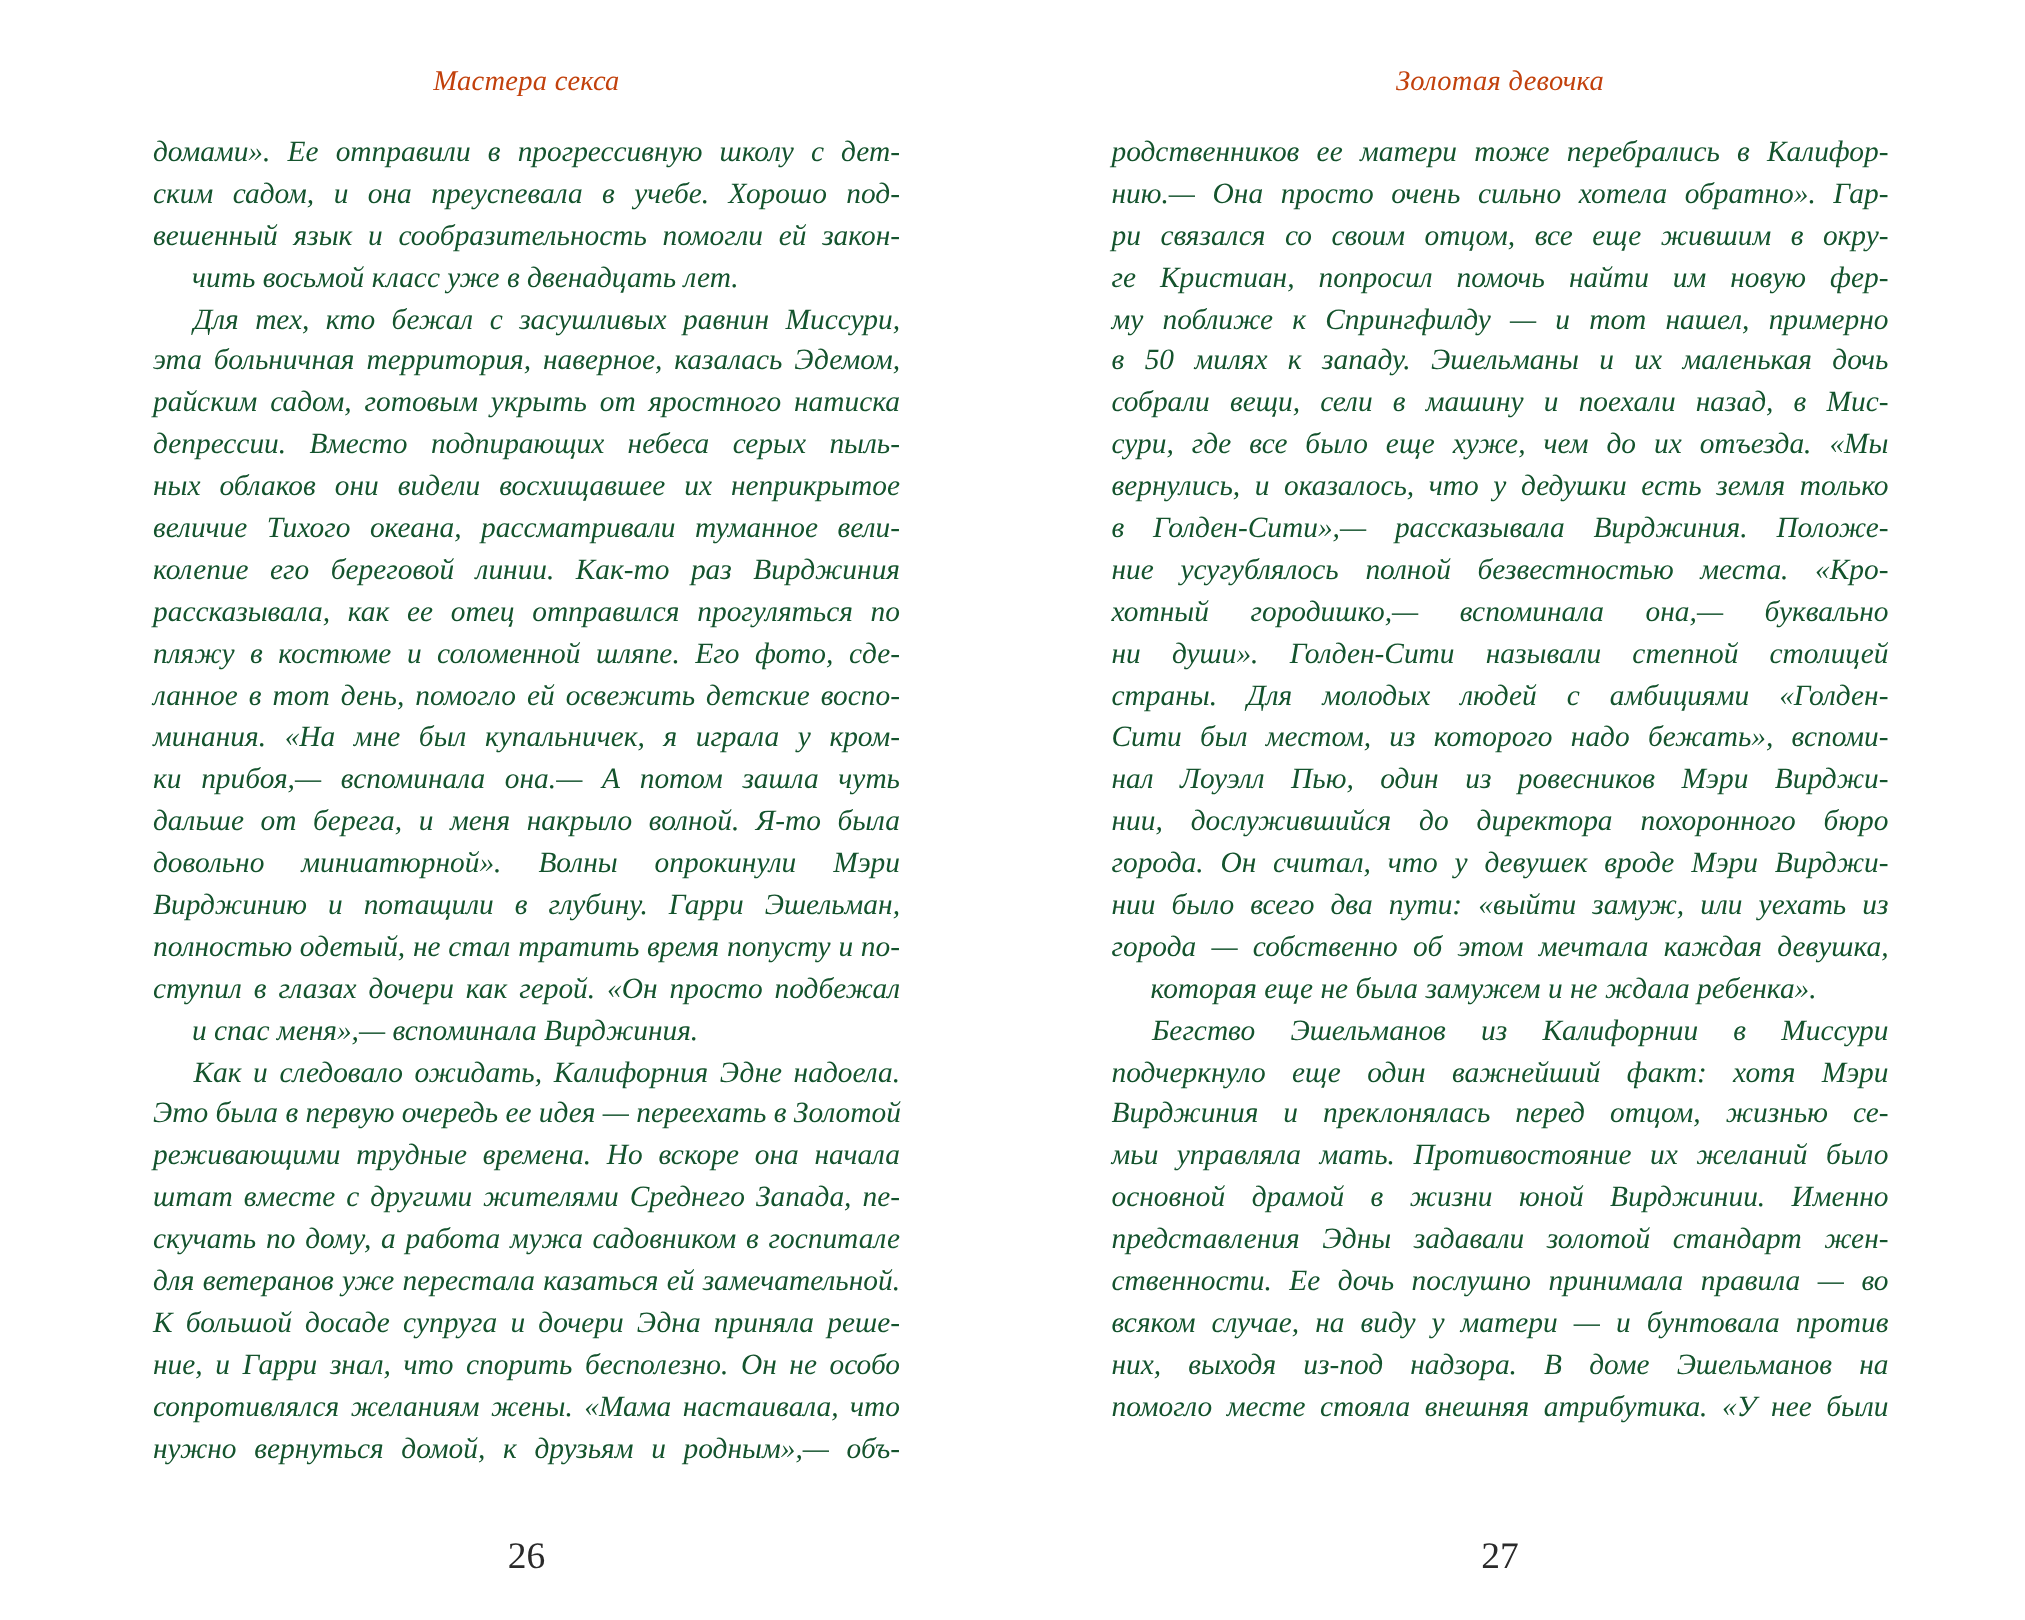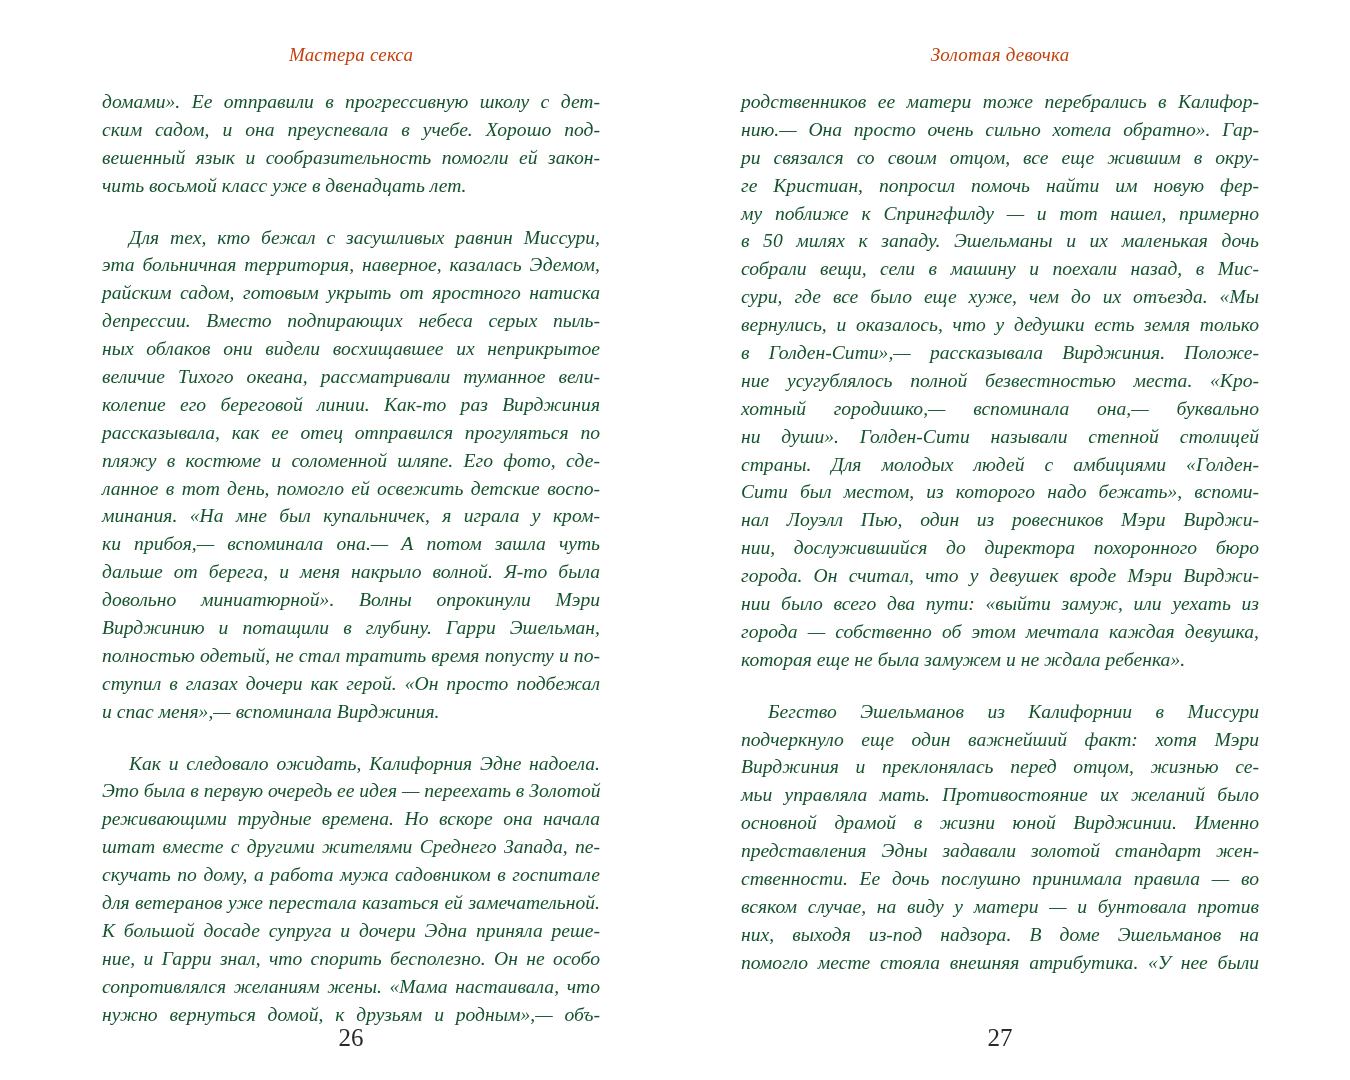--- a/index.html
+++ b/index.html
@@ -48,24 +48,24 @@
     }
     .line {
       display: block;
       white-space: nowrap;
       text-align: justify;
       text-align-last: justify;
       height: 27.9px;
     }
     .line.last {
       text-align-last: left;
+      margin-left: 26px;
     }
     .line.indent {
       padding-left: 27px;
-      margin-top: 24px;
     }
     .page-number {
       position: absolute;
       top: 1024px;
       left: 0;
       right: 0;
       text-align: center;
       font-family: "Liberation Serif", "DejaVu Serif", serif;
       font-size: 25px;
       color: #2a2a2a;

